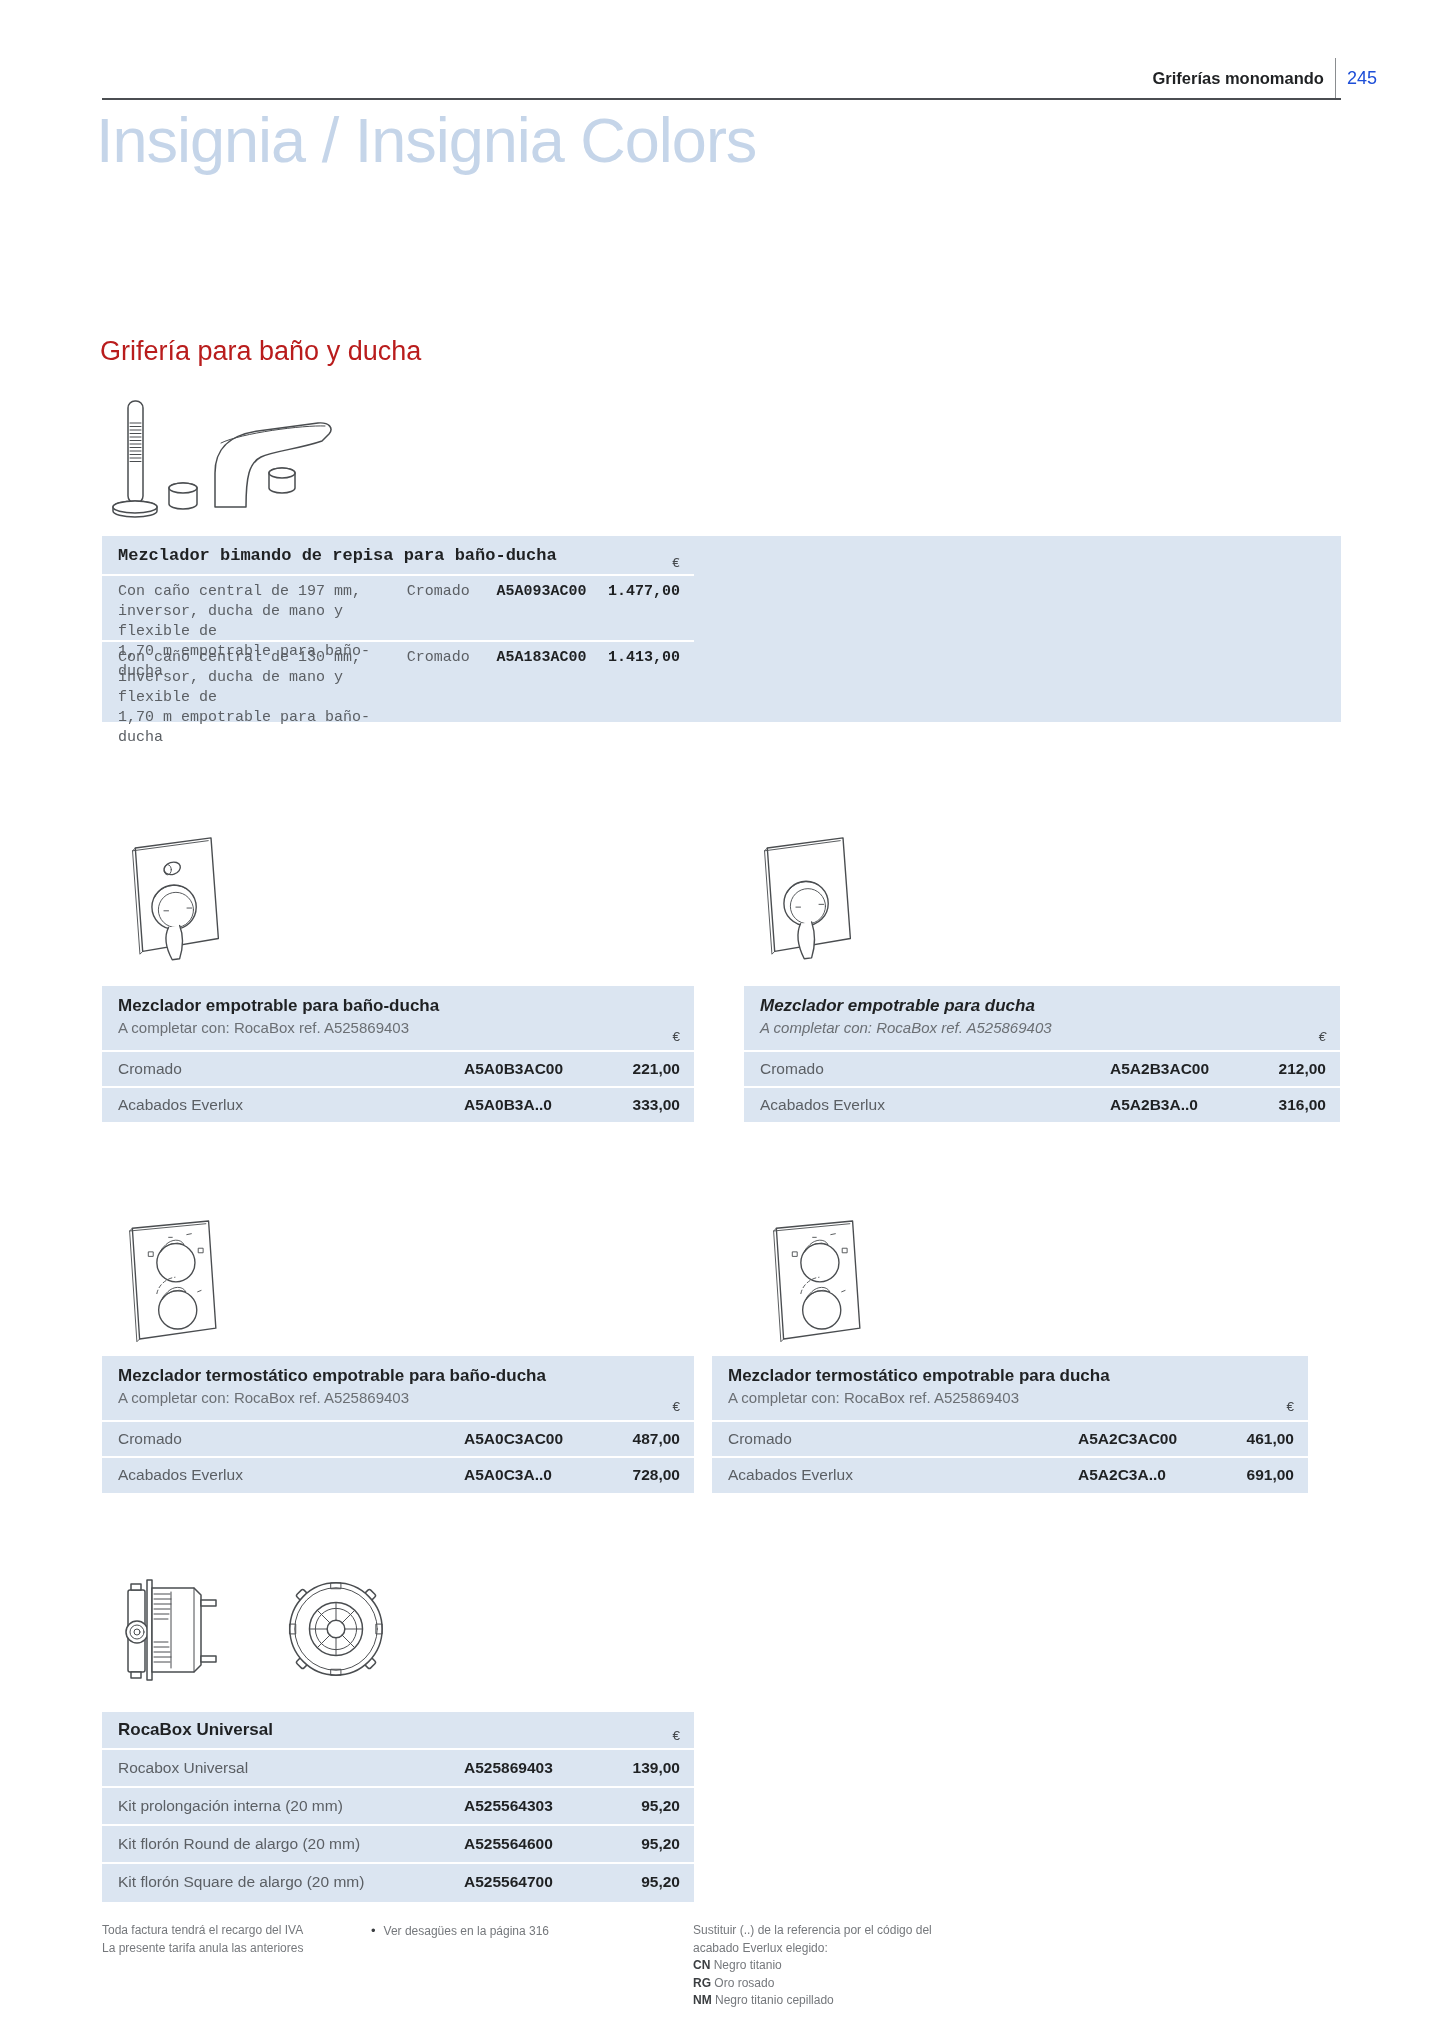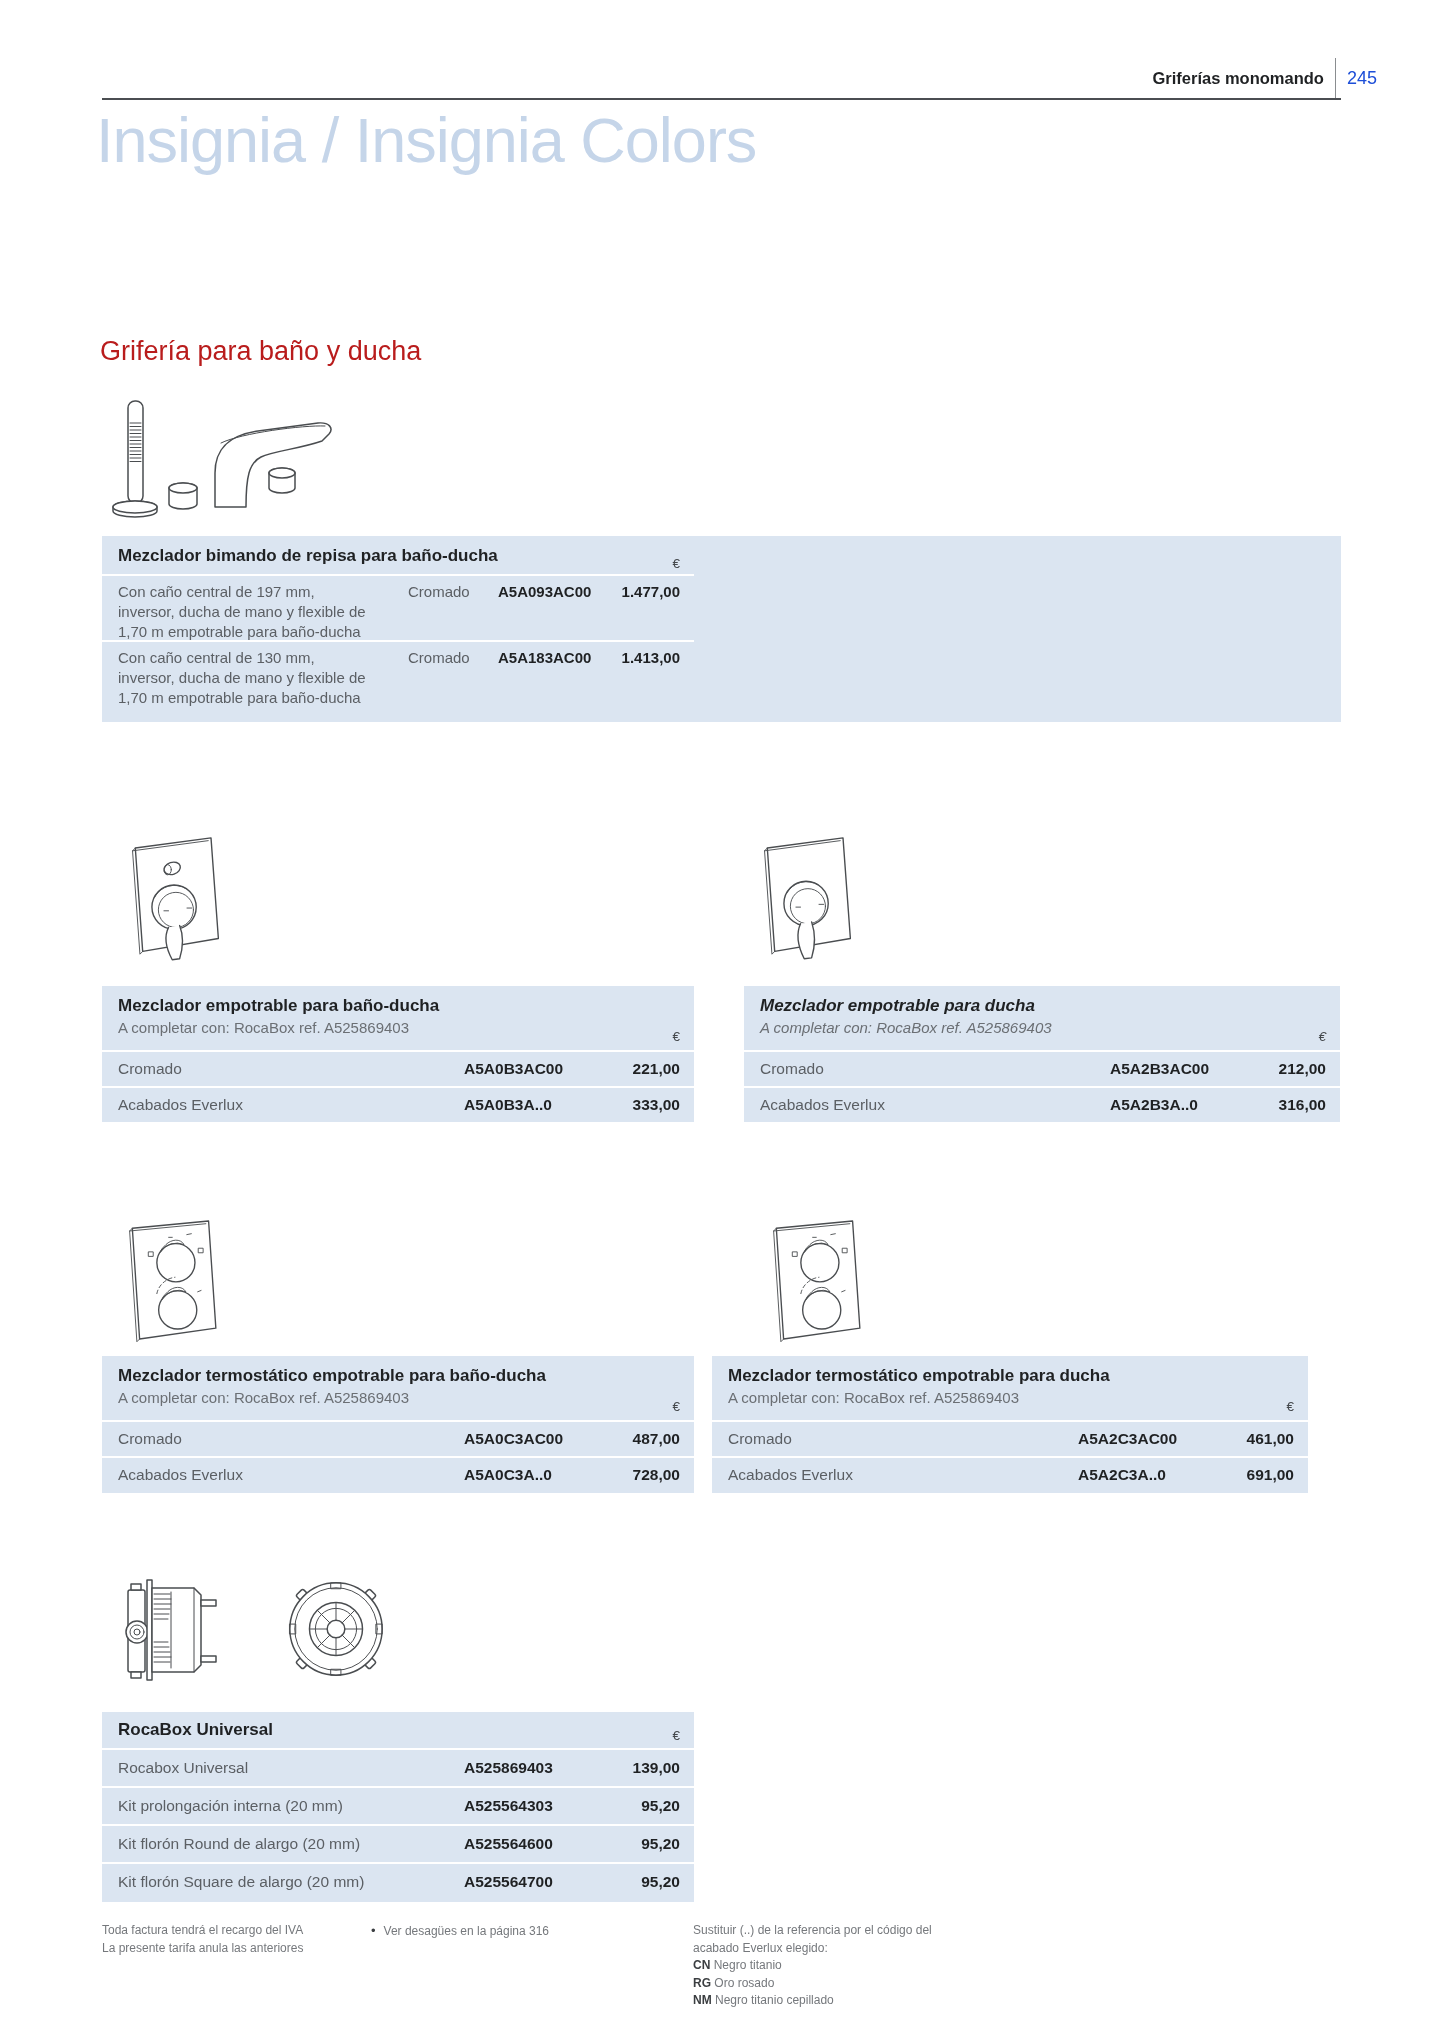--- a/index.html
+++ b/index.html
@@ -24,21 +24,21 @@
   .t-title{font-size:17px;font-weight:bold;color:#1f2123;}
   .t-sub{font-size:15px;color:#6b6f74;margin-top:3px;}
   .euro{position:absolute;right:14px;font-size:13.5px;color:#44484c;}
   .row{display:flex;align-items:center;box-sizing:border-box;border-top:2px solid #fff;
        padding:0 14px 0 16px;font-size:15.5px;color:#5b5f64;height:36px;}
   .row .lbl{flex:1;}
   .row .ref{width:132px;font-weight:bold;color:#1f2123;}
   .row .price{width:84px;text-align:right;font-weight:bold;color:#1f2123;}
 
   
-  .t1-left{position:absolute;left:0;top:0;width:592px;height:100%;box-sizing:border-box;}
+  .t1-left{position:absolute;left:0;top:0;width:592px;height:100%;box-sizing:border-box;font-family:Liberation Mono, monospace;}
   .t1-head{position:relative;height:38px;box-sizing:border-box;padding:10px 16px 0;}
   .t1-row{display:flex;align-items:flex-start;border-top:2px solid #fff;box-sizing:border-box;
           padding:6px 14px 0 16px;font-size:15px;line-height:20px;color:#5b5f64;height:66px;}
   .t1-desc{width:290px;white-space:pre-line;}
   .t1-finish{width:90px;}
   .t1-ref{width:112px;font-weight:bold;color:#1f2123;}
   .t1-price{flex:1;text-align:right;font-weight:bold;color:#1f2123;}
 
   .t4-row{height:38px;}
 

